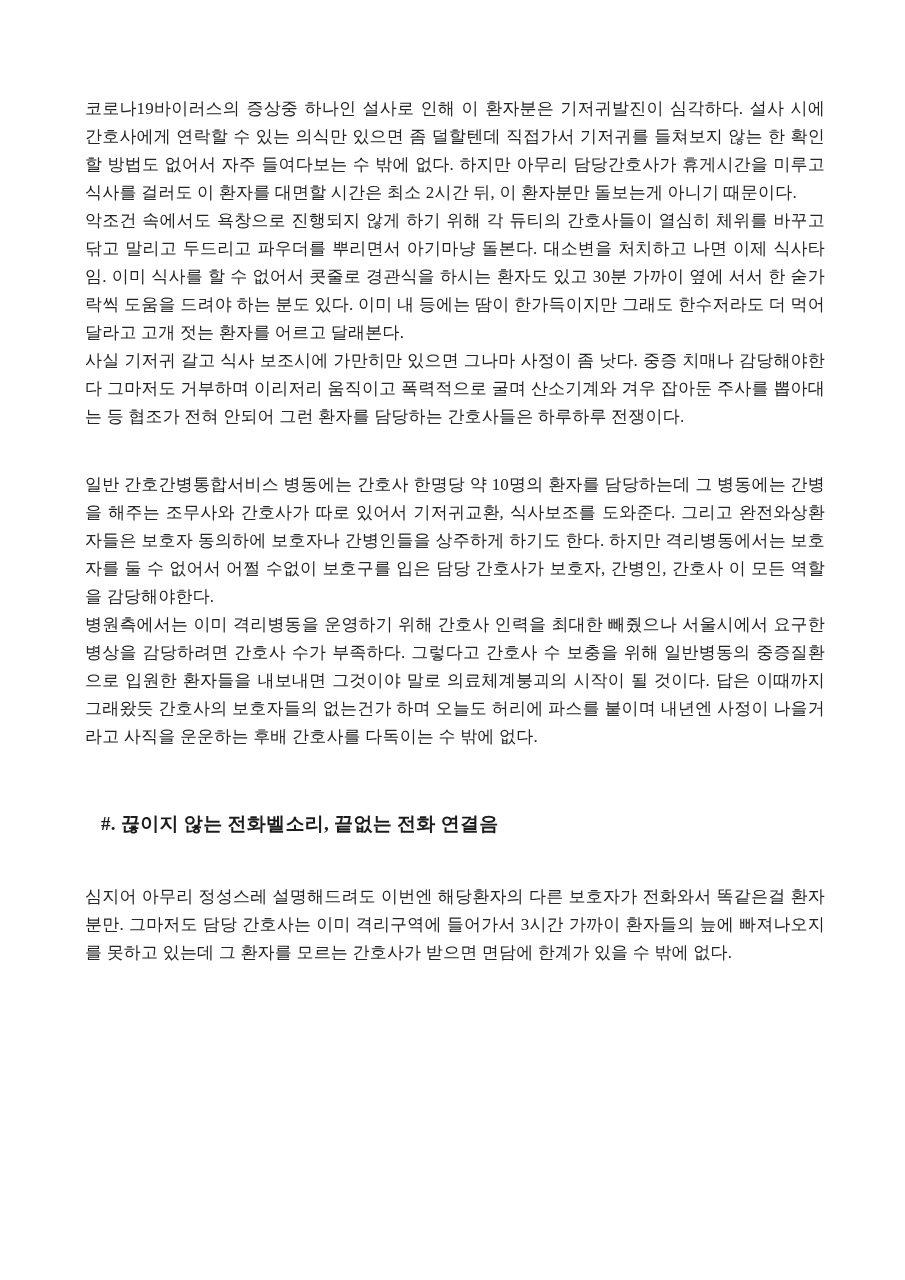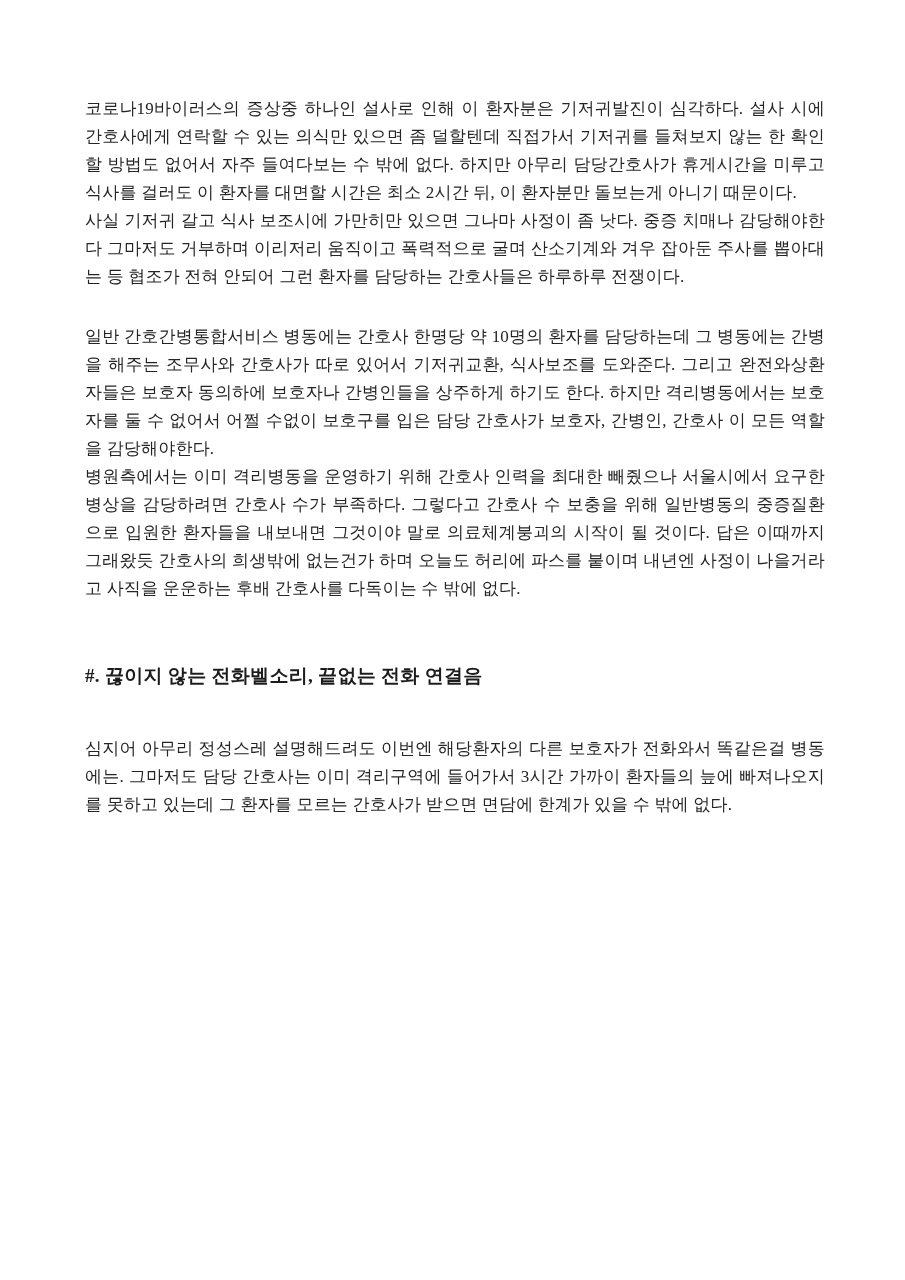--- a/index.html
+++ b/index.html
@@ -21,37 +21,38 @@
   .text-block p {
     margin: 0;
     font-size: 17px;
     line-height: 28px;
     color: #242424;
     text-align: justify;
     word-break: break-all;
     letter-spacing: 0.2px;
   }
   .text-block p.gap-top {
-    margin-top: 32px;
+    margin-top: 40px;
   }
   .section-heading {
-    margin: 58px 0 44px 0;
+    margin: 58px 0 44px 16px;
     font-size: 19px;
     line-height: 30px;
     font-weight: bold;
     color: #1c1c1c;
     letter-spacing: 0.3px;
     word-break: break-all;
   }
 </style>
 </head>
 <body>
 
 <div class="page">
   <div class="text-block">
     <p>코로나19바이러스의 증상중 하나인 설사로 인해 이 환자분은 기저귀발진이 심각하다. 설사 시에 간호사에게 연락할 수 있는 의식만 있으면 좀 덜할텐데 직접가서 기저귀를 들쳐보지 않는 한 확인할 방법도 없어서 자주 들여다보는 수 밖에 없다. 하지만 아무리 담당간호사가 휴게시간을 미루고 식사를 걸러도 이 환자를 대면할 시간은 최소 2시간 뒤, 이 환자분만 돌보는게 아니기 때문이다.</p>
+    <p>악조건 속에서도  욕창으로 진행되지 않게 하기 위해 각 듀티의 간호사들이 열심히 체위를 바꾸고 닦고 말리고 두드리고 파우더를 뿌리면서 아기마냥 돌본다. 대소변을 처치하고 나면 이제 식사타임. 이미 식사를 할 수 없어서 콧줄로 경관식을 하시는 환자도 있고 30분 가까이 옆에 서서 한 숟가락씩 도움을 드려야 하는 분도 있다. 이미 내 등에는 땀이 한가득이지만 그래도 한수저라도 더 먹어달라고 고개 젓는 환자를 어르고 달래본다.</p>
     <p>사실 기저귀 갈고 식사 보조시에 가만히만 있으면 그나마 사정이 좀 낫다. 중증 치매나 감당해야한다 그마저도 거부하며 이리저리 움직이고 폭력적으로 굴며 산소기계와 겨우 잡아둔 주사를 뽑아대는 등 협조가 전혀 안되어 그런 환자를 담당하는 간호사들은 하루하루 전쟁이다.</p>
     <p class="gap-top">일반 간호간병통합서비스 병동에는 간호사 한명당 약 10명의 환자를 담당하는데 그 병동에는 간병을 해주는 조무사와 간호사가 따로 있어서 기저귀교환, 식사보조를 도와준다. 그리고 완전와상환자들은 보호자 동의하에 보호자나 간병인들을 상주하게 하기도 한다. 하지만 격리병동에서는 보호자를 둘 수 없어서 어쩔 수없이 보호구를 입은 담당 간호사가 보호자, 간병인, 간호사 이 모든 역할을 감당해야한다.</p>
-    <p>병원측에서는 이미 격리병동을 운영하기 위해 간호사 인력을 최대한 빼줬으나 서울시에서 요구한 병상을 감당하려면 간호사 수가 부족하다. 그렇다고 간호사 수 보충을 위해 일반병동의 중증질환으로 입원한 환자들을 내보내면 그것이야 말로 의료체계붕괴의 시작이 될 것이다. 답은 이때까지 그래왔듯 간호사의 희생밖에 없는건가 하며 오늘도 허리에 파스를 붙이며 내년엔 사정이 나을거라고 사직을 운운하는 후배 간호사를 다독이는 수 밖에 없다.</p>
+    <p>병원측에서는 이미 격리병동을 운영하기 위해 간호사 인력을 최대한 빼줬으나 서울시에서 요구한 병상을 감당하려면 간호사 수가 부족하다. 그렇다고 간호사 수 보충을 위해 일반병동의 중증질환으로 입원한 환자들을 내보내면 그것이야 말로 의료체계붕괴의 시작이 될 것이다. 답은 이때까지 그래왔듯 간호사의 보호자들의 없는건가 하며 오늘도 허리에 파스를 붙이며 내년엔 사정이 나을거라고 사직을 운운하는 후배 간호사를 다독이는 수 밖에 없다.</p>
     <h2 class="section-heading">#. 끊이지 않는 전화벨소리, 끝없는 전화 연결음</h2>
-    <p>심지어 아무리 정성스레 설명해드려도 이번엔 해당환자의 다른 보호자가 전화와서 똑같은걸 병동에는. 그마저도 담당 간호사는 이미 격리구역에 들어가서 3시간 가까이 환자들의 늪에 빠져나오지를 못하고 있는데 그 환자를 모르는 간호사가 받으면 면담에 한계가 있을 수 밖에 없다.</p>
+    <p>심지어 아무리 정성스레 설명해드려도 이번엔 해당환자의 다른 보호자가 전화와서 똑같은걸 환자분만. 그마저도 담당 간호사는 이미 격리구역에 들어가서 3시간 가까이 환자들의 늪에 빠져나오지를 못하고 있는데 그 환자를 모르는 간호사가 받으면 면담에 한계가 있을 수 밖에 없다.</p>
   </div>
 </div>
 
 </body></html>

